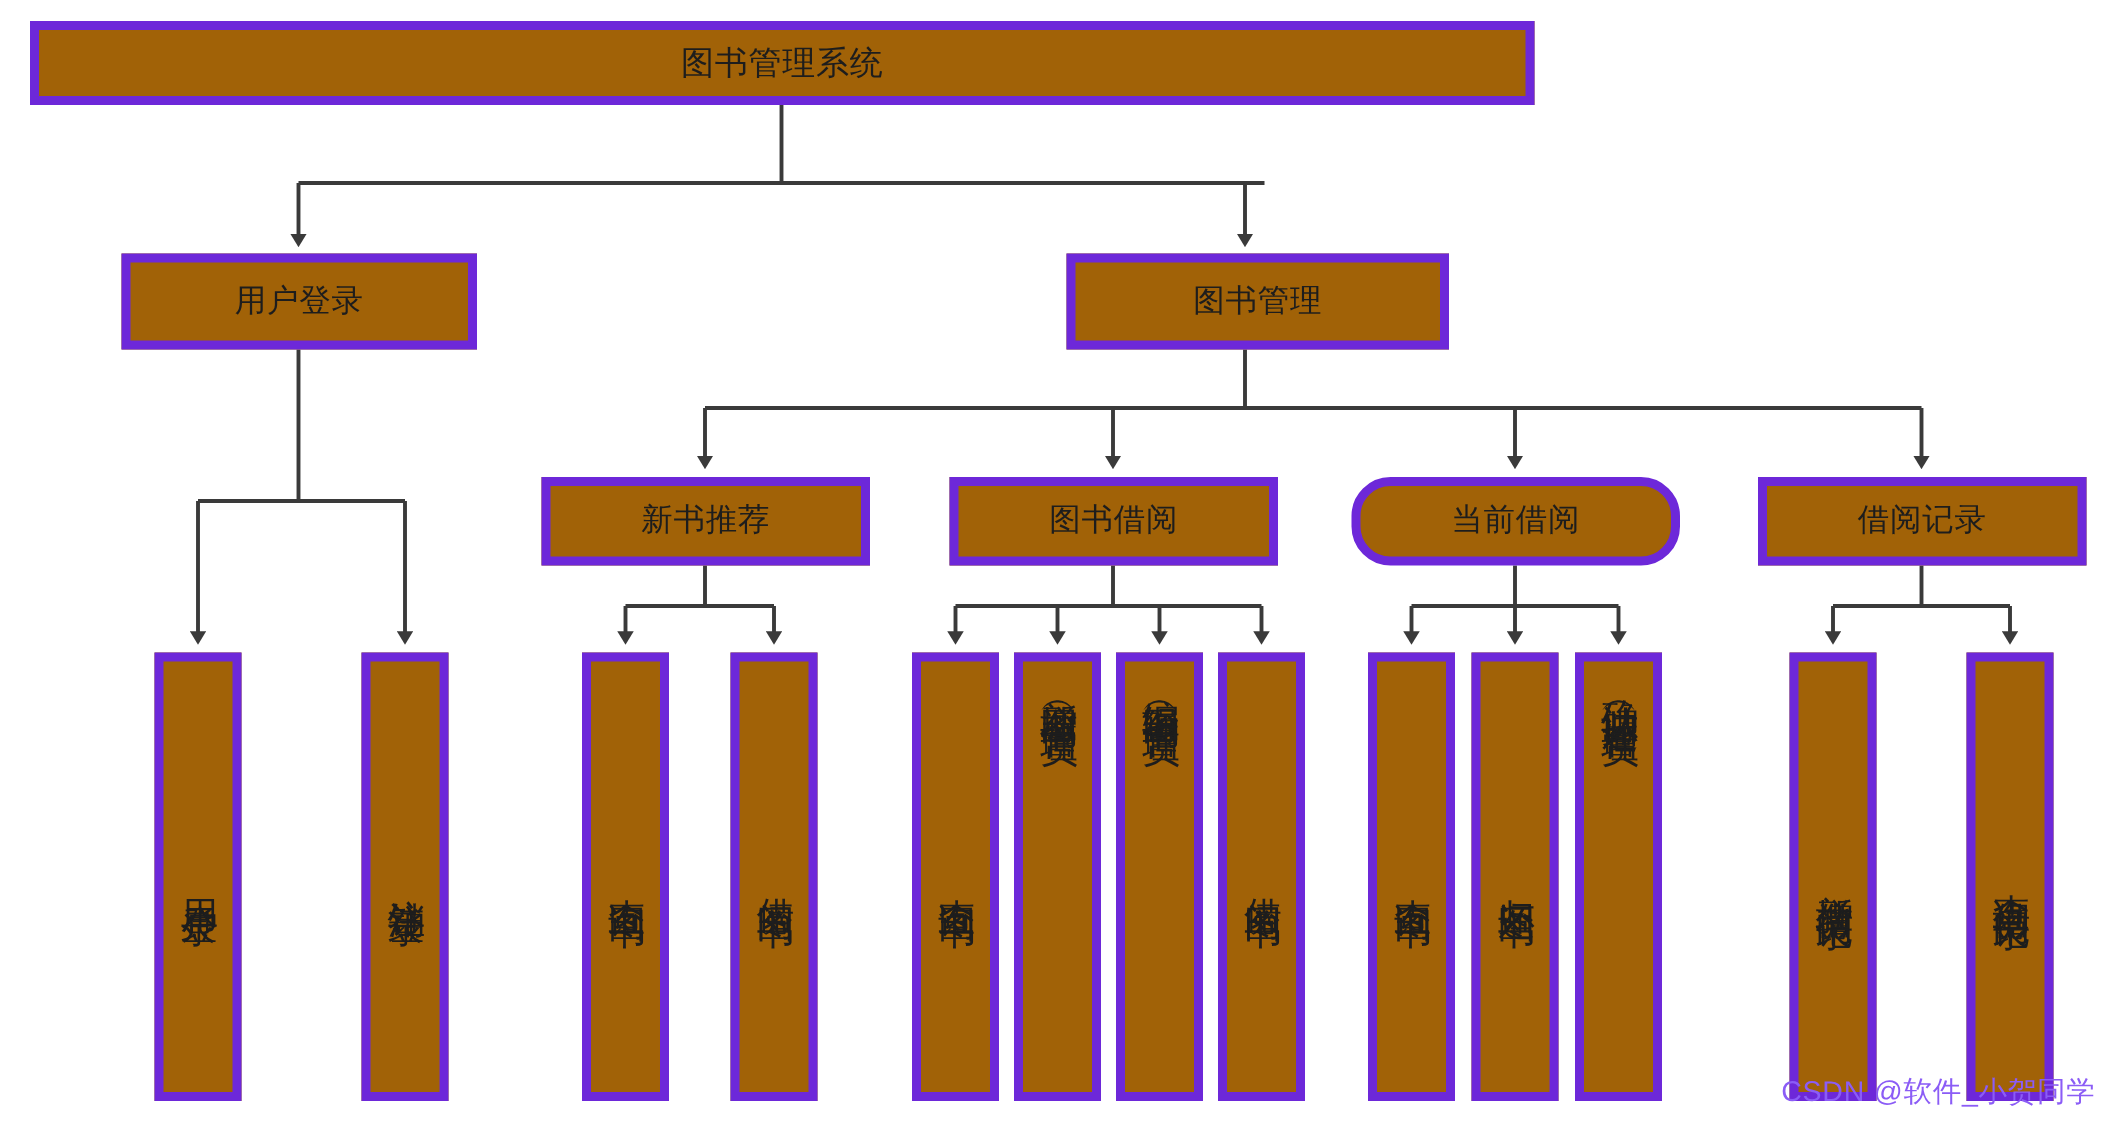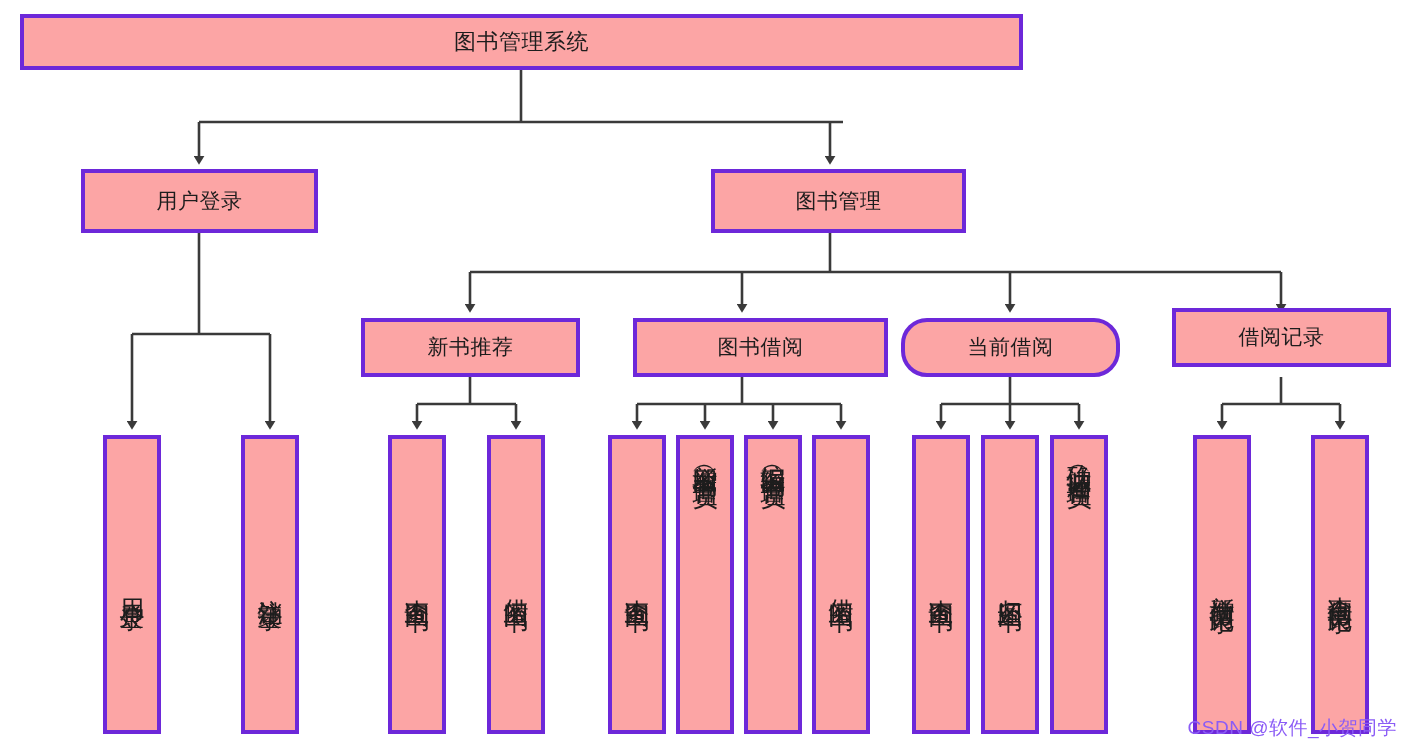--- a/index.html
+++ b/index.html
@@ -19,22 +19,22 @@
     position: absolute;
     left: 0;
     top: 0;
     width: 1405px;
     height: 747px;
     pointer-events: none;
   }
   .node {
     position: absolute;
     box-sizing: border-box;
-    background: #fca5a5;
-    border: 4px solid #6d28d9;
+    background: #a16207;
+    border: 6px solid #6d28d9;
     display: flex;
     align-items: center;
     justify-content: center;
     color: #1d1d1d;
   }
   .node .cap {
     display: block;
     line-height: 1.18;
     letter-spacing: 0.5px;
     white-space: pre;
@@ -141,29 +141,29 @@
   </div>
 
   <div class="node h" style="left:711px; top:169px; width:255px; height:64px;">
     <span class="cap">图书管理</span>
   </div>
 
   <div class="node h" style="left:361px; top:318px; width:219px; height:59px;">
     <span class="cap">新书推荐</span>
   </div>
 
-  <div class="node h" style="left:633px; top:318px; width:255px; height:59px;">
+  <div class="node h" style="left:633px; top:318px; width:219px; height:59px;">
     <span class="cap">图书借阅</span>
   </div>
 
   <div class="node h" style="left:901px; top:318px; width:219px; height:59px;border-radius:26px;">
     <span class="cap">当前借阅</span>
   </div>
 
-  <div class="node h" style="left:1172px; top:308px; width:219px; height:59px;">
+  <div class="node h" style="left:1172px; top:318px; width:219px; height:59px;">
     <span class="cap">借阅记录</span>
   </div>
 
   <div class="node v mid" style="left:103px; top:435px; width:58px; height:299px;">
     <span class="cap">用户登录</span>
   </div>
 
   <div class="node v mid" style="left:241px; top:435px; width:58px; height:299px;">
     <span class="cap">注销登录</span>
   </div>

